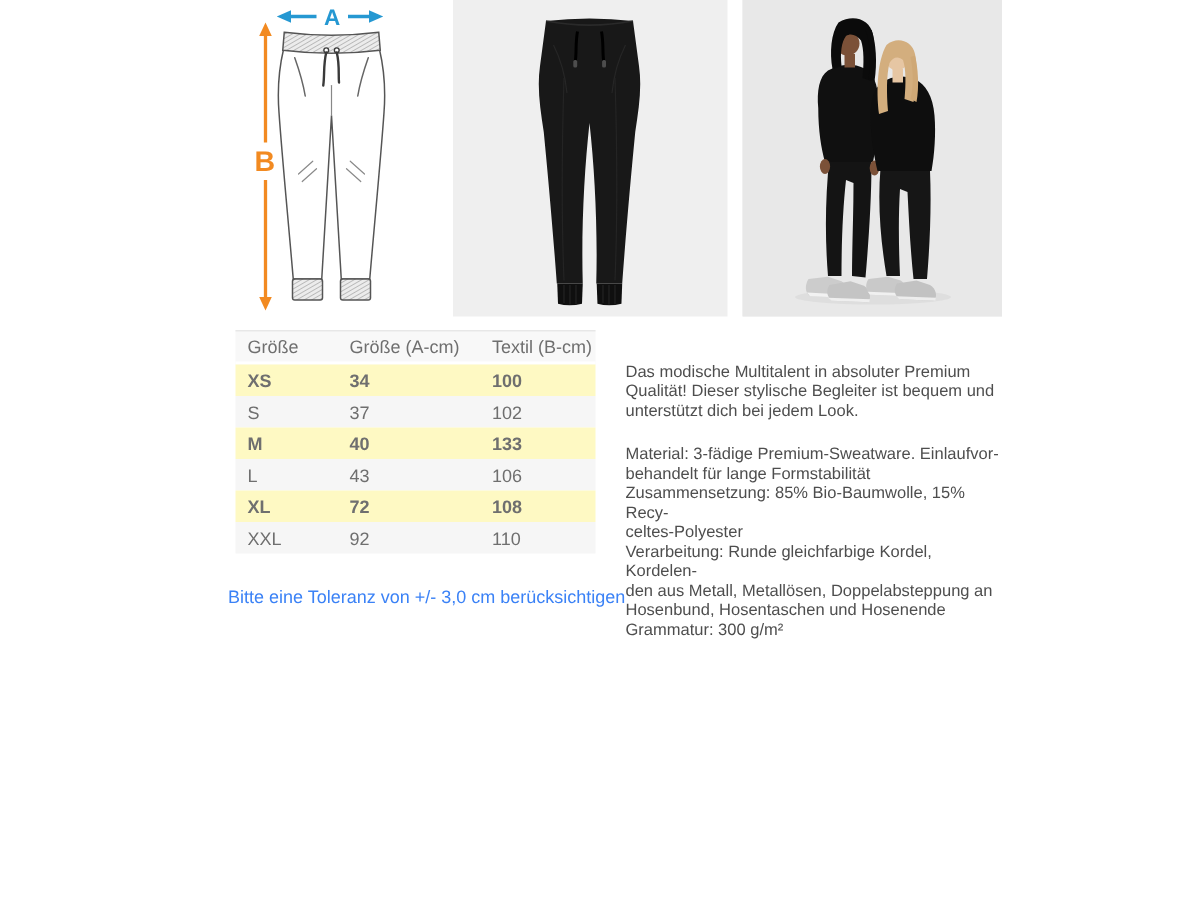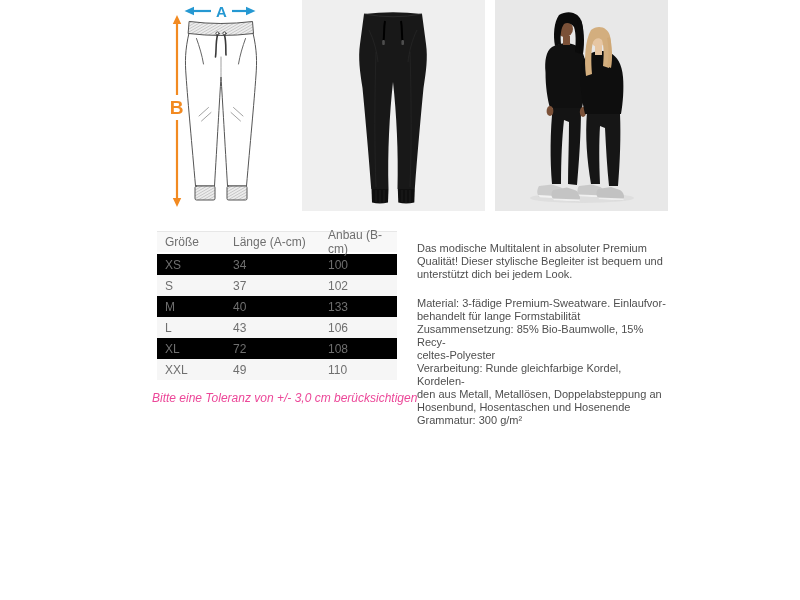--- a/index.html
+++ b/index.html
@@ -14,33 +14,33 @@
   
   .diagram { position:absolute; left:155px; top:2px; width:148px; height:210px; }
   .photo-product { position:absolute; left:302px; top:0; width:183px; height:211px; background:#efefef; }
   .photo-models  { position:absolute; left:495px; top:0; width:173px; height:211px; background:#e8e8e8; }
   .photo-product svg, .photo-models svg, .diagram svg { display:block; }
 
   .lblA { font-family:"Liberation Sans",sans-serif; font-size:15px; font-weight:bold; fill:#2598d2; text-anchor:middle; }
   .lblB { font-family:"Liberation Sans",sans-serif; font-size:19px; font-weight:bold; fill:#f28a21; text-anchor:middle; }
 
   
-  .size-table { position:absolute; left:157px; top:231px; width:240px; font-size:12px; color:#6f6f6f; }
+  .size-table { position:absolute; left:157px; top:220px; width:240px; font-size:12px; color:#6f6f6f; }
   .t-header {
     display:flex; height:20px; align-items:center;
     background:#f8f8f8; border-top:1px solid #e7e7e7; border-bottom:2px solid #ffffff;
   }
   .t-row { display:flex; height:21px; align-items:center; }
-  .t-row.odd  { background:#000000; }
+  .t-row.odd  { background:#fef9c3;font-weight:bold; }
   .t-row.even { background:#f6f6f6; }
   .c1 { width:76px; padding-left:8px; box-sizing:border-box; }
   .c2 { width:95px; }
   .c3 { width:69px; }
 
-  .tolerance { position:absolute; left:152px; top:391px; font-size:12px; color:#ec4899;font-style:italic; }
+  .tolerance { position:absolute; left:152px; top:391px; font-size:12px; color:#3b82f6; }
 
   
   .desc { position:absolute; left:417px; top:226px; width:254px; font-size:11px; line-height:13px; color:#4e4e4e; }
   .desc p { margin:16px 0 13px 0; white-space:pre-line; }
 </style>
 </head>
 <body>
 
 <div class="stage">
 
@@ -147,22 +147,22 @@
         <path fill="#d3ae7e" d="M96 30 C103 24 113 27 115 36 C117 46 116 58 114 68 L108 66 C109 56 109 46 107 40 C104 37 100 38 98 42 C96 50 96 62 97 74 L91 76 C89 60 90 40 96 30 Z"></path>
         <path fill="#cfa876" d="M112 38 C114 48 114 58 112 66 L116 68 C118 58 117 45 115 37 Z"></path>
         <rect x="100" y="46" width="7" height="9" fill="#e6c6a3"></rect>
       </g>
     </svg>
   </div>
 
   <div class="size-table">
     <div class="t-header">
       <span class="c1">Größe</span>
-      <span class="c2">Länge (A-cm)</span>
-      <span class="c3">Anbau (B-cm)</span>
+      <span class="c2">Größe (A-cm)</span>
+      <span class="c3">Textil (B-cm)</span>
     </div>
     <div class="t-row odd">
       <span class="c1">XS</span>
       <span class="c2">34</span>
       <span class="c3">100</span>
     </div>
     <div class="t-row even">
       <span class="c1">S</span>
       <span class="c2">37</span>
       <span class="c3">102</span>
@@ -177,21 +177,21 @@
       <span class="c2">43</span>
       <span class="c3">106</span>
     </div>
     <div class="t-row odd">
       <span class="c1">XL</span>
       <span class="c2">72</span>
       <span class="c3">108</span>
     </div>
     <div class="t-row even">
       <span class="c1">XXL</span>
-      <span class="c2">49</span>
+      <span class="c2">92</span>
       <span class="c3">110</span>
     </div>
   </div>
 
   <div class="tolerance">Bitte eine Toleranz von +/- 3,0 cm berücksichtigen</div>
 
   <div class="desc">
     <p>Das modische Multitalent in absoluter Premium
 Qualität! Dieser stylische Begleiter ist bequem und
 unterstützt dich bei jedem Look.</p>

